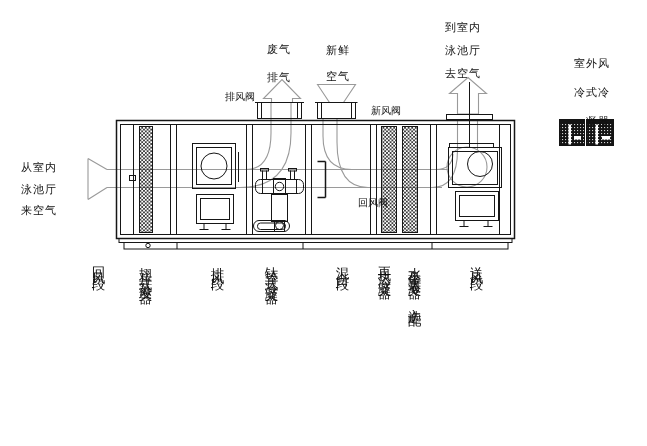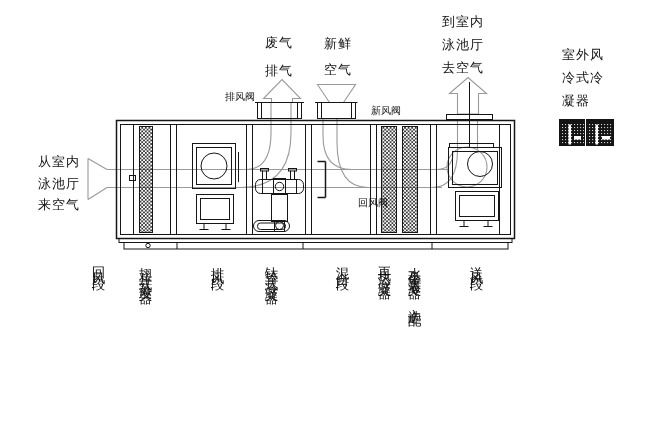--- a/index.html
+++ b/index.html
@@ -13,21 +13,21 @@
   .k2 {stroke:#161616;fill:none;stroke-width:1.5;}
   .hatch{stroke:#161616;fill:url(#hatch);stroke-width:1;}
   .g  {stroke:#9a9a9a;fill:none;stroke-width:1.1;}
   .gw {stroke:#9a9a9a;fill:#fff;stroke-width:1.1;}
   .ink{fill:#141414;stroke:none;}
   .wt {fill:#fff;stroke:none;}
   .dots{fill:url(#dots);stroke:#141414;stroke-width:1;}
   
   .h-label{
     position:absolute;white-space:pre-line;text-align:center;
-    font-size:13px;line-height:22px;letter-spacing:1px;
+    font-size:11px;line-height:22px;letter-spacing:1px;margin-top:6px;
   }
   .v-label{
     position:absolute;writing-mode:vertical-rl;text-orientation:upright;
     font-size:13.5px;line-height:15px;letter-spacing:5px;
   }
   .valve-label{position:absolute;font-size:10px;line-height:11px;letter-spacing:0;}
 </style>
 </head>
 <body>
 
@@ -164,31 +164,31 @@
       <rect class="ink" x="559.5" y="119.5" width="25" height="4"></rect>
       <rect class="wt" x="568.5" y="124.5" width="2.5" height="20"></rect>
       <rect class="wt" x="574" y="136" width="7" height="3.5"></rect>
       <rect class="dots" x="586.5" y="119.5" width="27" height="26"></rect>
       <rect class="ink" x="586.5" y="119.5" width="27" height="4"></rect>
       <rect class="wt" x="595.5" y="124.5" width="2.5" height="20"></rect>
       <rect class="wt" x="602" y="136" width="8" height="3.5"></rect>
     </g>
   </svg>
 
-  <div class="h-label" style="left:30px;top:151px;width:50px;line-height:21.5px;text-align:right;">从室内
+  <div class="h-label" style="left:14px;top:151px;width:50px;line-height:21.5px;text-align:center;">从室内
 泳池厅
 来空气</div>
   <div class="h-label" style="left:261px;top:29px;width:36px;line-height:28px;">废气
 排气</div>
   <div class="h-label" style="left:320px;top:31px;width:36px;line-height:26px;">新鲜
 空气</div>
   <div class="h-label" style="left:439px;top:10px;width:48px;line-height:23px;">到室内
 泳池厅
 去空气</div>
-  <div class="h-label" style="left:562px;top:43px;width:48px;line-height:23px;text-align:left;">室外风
+  <div class="h-label" style="left:562px;top:43px;width:48px;line-height:29px;text-align:right;">室外风
 冷式冷
 凝器</div>
 
   <div class="valve-label" style="left:225px;top:91px;">排风阀</div>
   <div class="valve-label" style="left:371px;top:105px;">新风阀</div>
   <div class="valve-label" style="left:330px;top:197px;padding-left:28px;">回风阀</div>
 
   <div class="v-label" style="left:91px;top:256px;">回风段</div>
   <div class="v-label" style="left:138px;top:256px;">翅片式蒸发器</div>
   <div class="v-label" style="left:210px;top:256px;">排风段</div>

